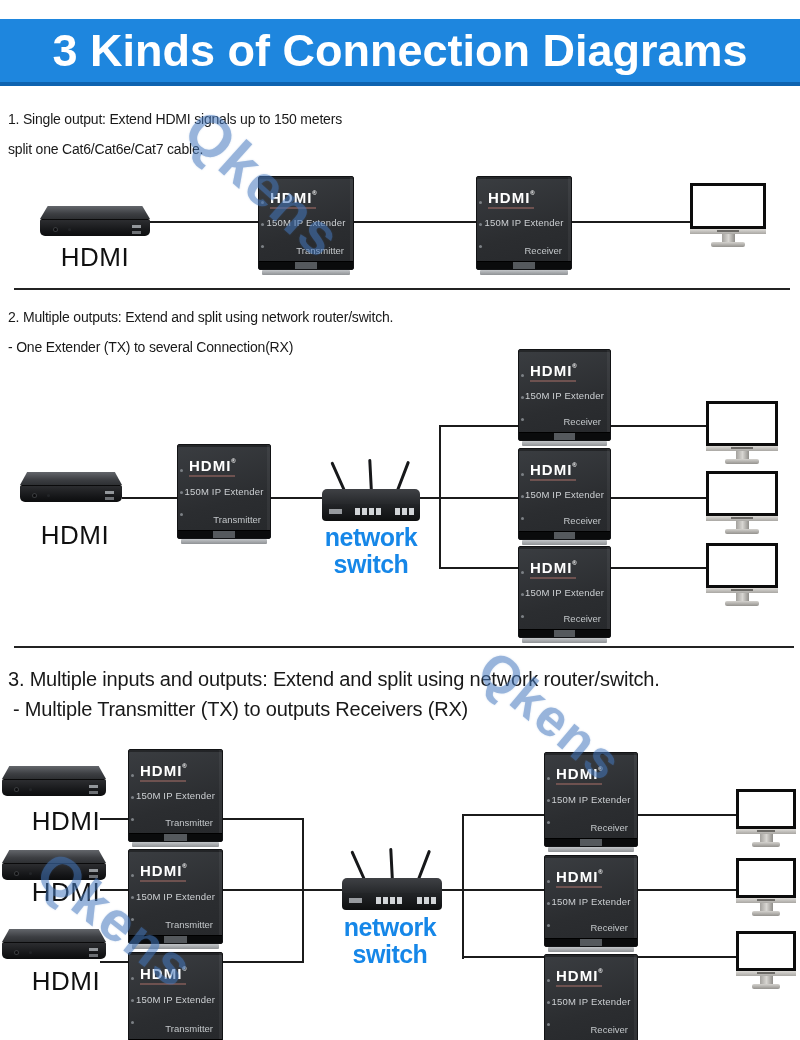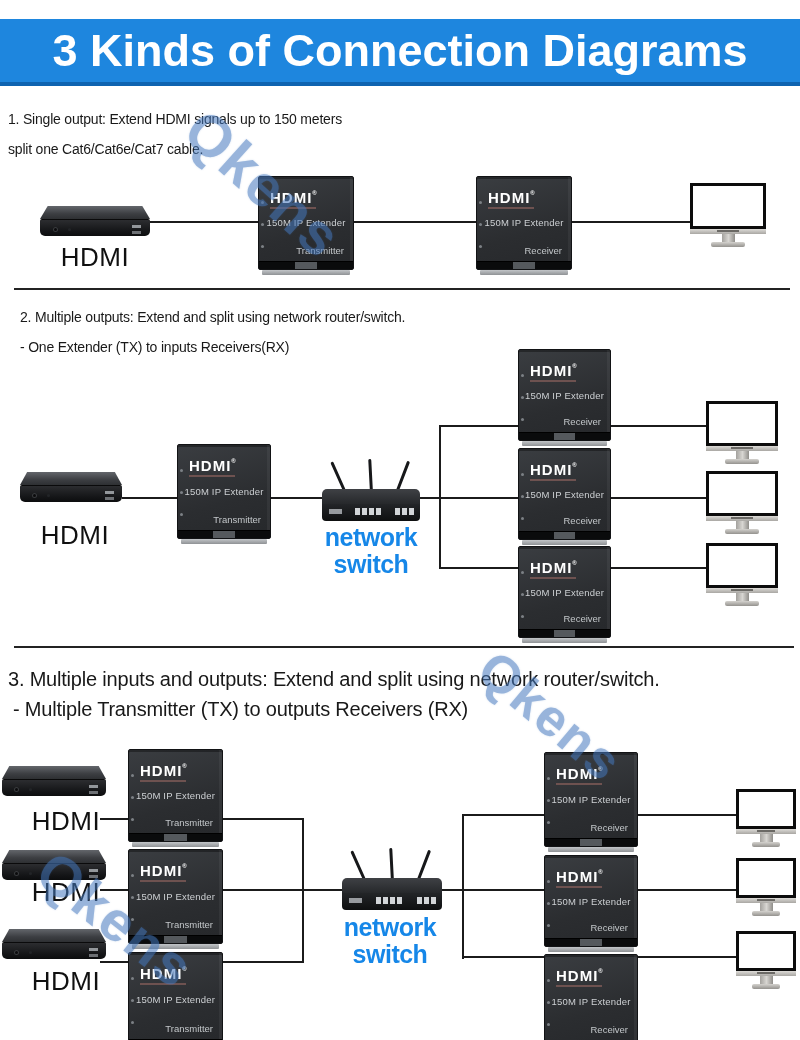--- a/index.html
+++ b/index.html
@@ -144,23 +144,23 @@
     <div class="m-neck"></div>
     <div class="m-base"></div>
   </div>
 
   <i class="wire" style="left:148px;top:205px;width:110px"></i>
   <i class="wire" style="left:354px;top:205px;width:122px"></i>
   <i class="wire" style="left:572px;top:205px;width:118px"></i>
 
   <div class="divider" style="left:14px;top:272px;width:776px"></div>
 
-  <div class="heading" style="left:20px;top:286px">
+  <div class="heading" style="left:8px;top:286px">
     <div>2. Multiple outputs: Extend and split using network router/switch.</div>
-    <div>- One Extender (TX) to inputs Receivers(RX)</div>
+    <div>- One Extender (TX) to several Connection(RX)</div>
   </div>
 
   <div class="player" style="left:20px;top:456px;width:102px">
     <div class="p-top"></div>
     <div class="p-front"></div>
   </div>
   <div class="hdmi-label" style="left:35px;top:504px">HDMI</div>
 
   <div class="ext" style="left:177px;top:428px;width:94px;height:100px">
     <div class="ext-body">

